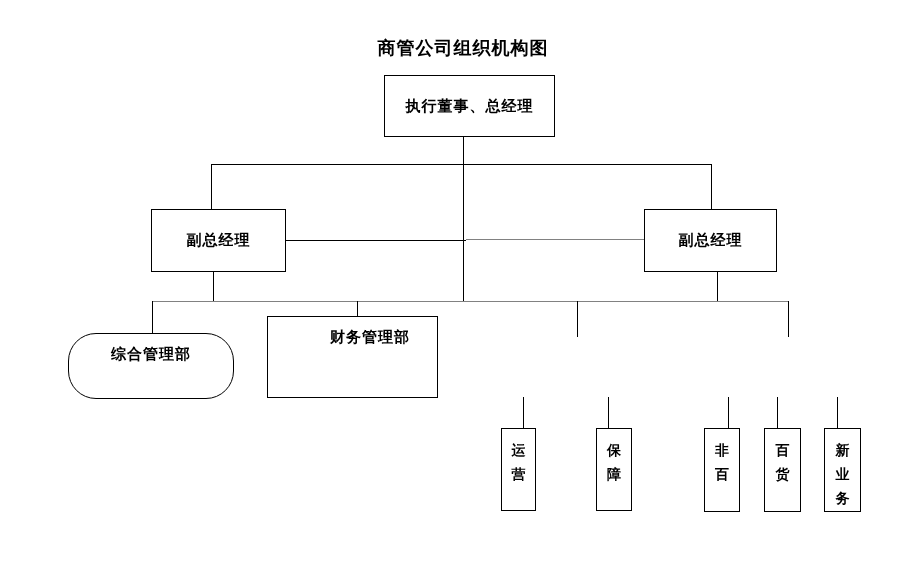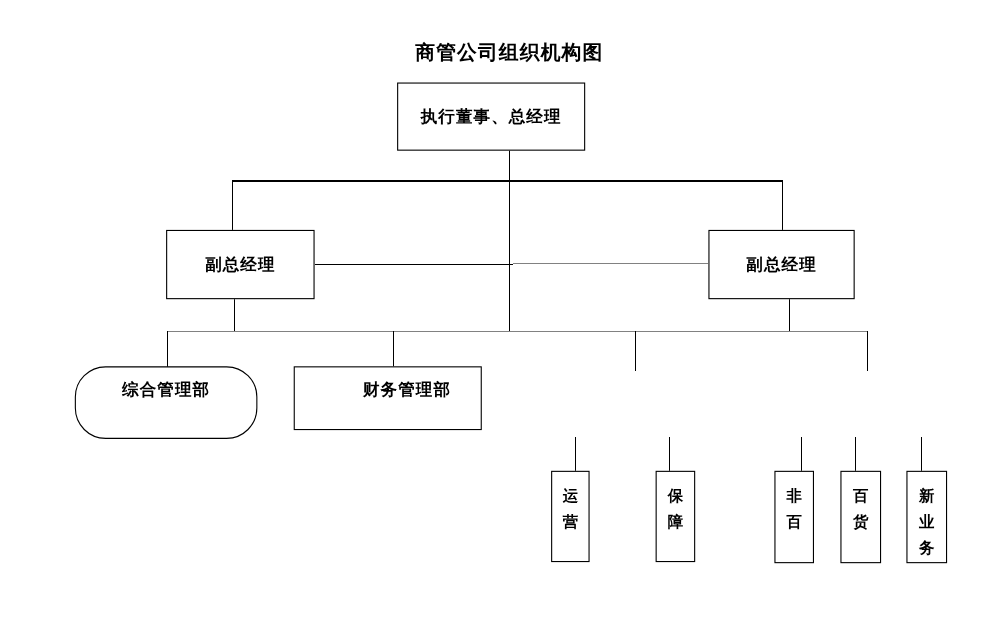--- a/index.html
+++ b/index.html
@@ -37,25 +37,25 @@
     display:flex;align-items:center;justify-content:center;
     font-size:15px;font-weight:700;
     white-space:nowrap;letter-spacing:1px;
   }
   .box.align-top{align-items:flex-start;padding-top:11px;}
   .box.vbox{
     flex-direction:column;align-items:center;justify-content:flex-start;
     padding-top:9px;font-size:14px;line-height:24px;letter-spacing:0;
   }
   
-  .n-root   {left:361px;top:75px; width:171px;height:62px;}
+  .n-root   {left:384px;top:75px; width:171px;height:62px;}
   .n-dleft  {left:151px;top:209px;width:135px;height:63px;}
   .n-dright {left:644px;top:209px;width:133px;height:63px;}
   .n-dept1  {left:68px; top:333px;width:166px;height:66px;border-radius:28px;}
-  .n-dept2  {left:267px;top:333px;width:171px;height:58px;padding-left:35px;}
+  .n-dept2  {left:267px;top:316px;width:171px;height:82px;padding-left:35px;}
   .n-dept3  {left:482px;top:336px;width:174px;height:62px;}
   .n-dept4  {left:703px;top:336px;width:155px;height:62px;}
   .n-sub1   {left:501px;top:428px;width:35px;height:83px;}
   .n-sub2   {left:596px;top:428px;width:36px;height:83px;}
   .n-sub3   {left:704px;top:428px;width:36px;height:84px;}
   .n-sub4   {left:764px;top:428px;width:37px;height:84px;}
   .n-sub5   {left:824px;top:428px;width:37px;height:84px;}
 </style>
 </head>
 <body>

